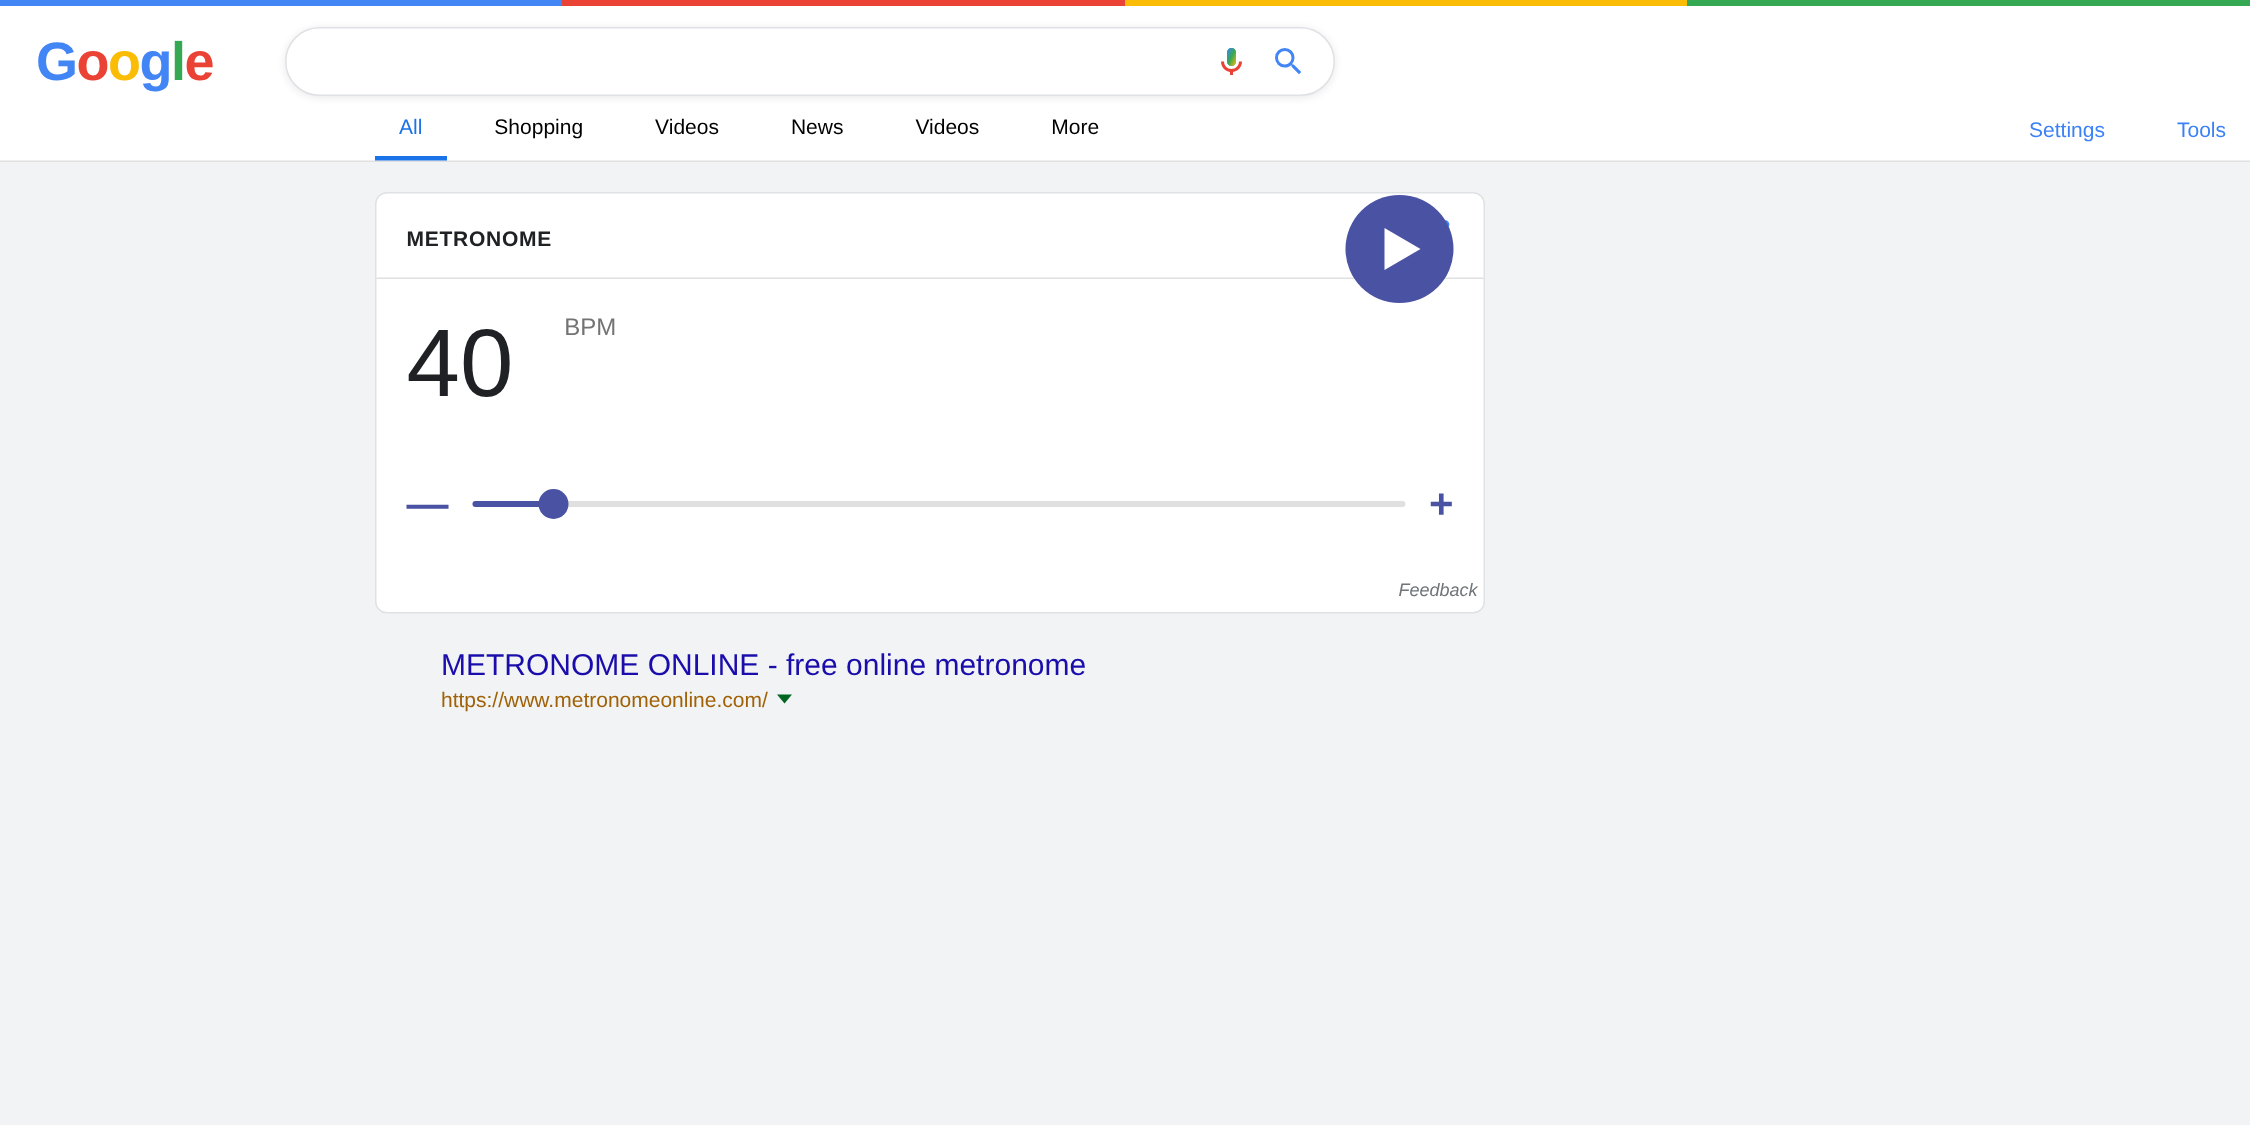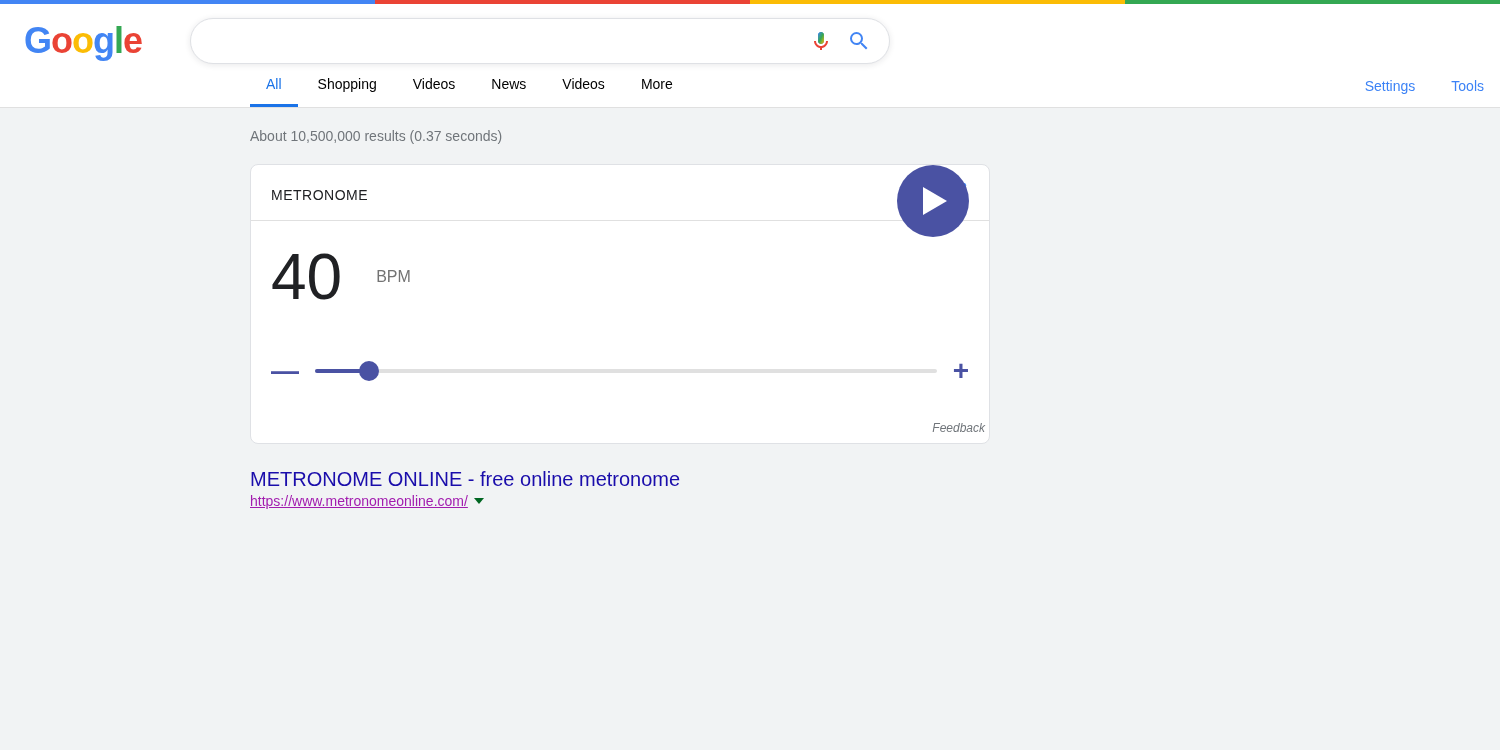--- a/index.html
+++ b/index.html
@@ -109,36 +109,36 @@
     }
     .widget-header {
       display: flex;
       align-items: center;
       justify-content: space-between;
       padding: 16px 20px 12px 20px;
       border-bottom: 1px solid #e0e0e0;
     }
     .widget-title {
       font-size: 14px;
-      font-weight: normal;
+      font-weight: bold;
       color: #202124;
       letter-spacing: 0.5px;
     }
     .share-icon {
       color: #4285f4;
       cursor: pointer;
       font-size: 20px;
     }
 
     .widget-body {
       padding: 24px 20px 32px 20px;
     }
     .bpm-display {
       display: flex;
-      align-items: center;
+      align-items: flex-start;
       gap: 6px;
       margin-bottom: 32px;
     }
     .bpm-number {
       font-size: 64px;
       font-weight: 300;
       color: #202124;
       line-height: 1;
     }
     .bpm-label {
@@ -220,37 +220,37 @@
       text-align: right;
       padding: 4px 4px 8px 20px;
       font-size: 12px;
       color: #70757a;
       font-style: italic;
     }
 
     .search-result {
       max-width: 740px;
       padding: 8px 0;
+      margin-left: 44px;
     }
     .result-title {
       font-size: 20px;
       color: #1a0dab;
       cursor: pointer;
       text-decoration: none;
     }
     .result-url-row {
       display: flex;
       align-items: center;
       gap: 6px;
       margin-top: 2px;
     }
     .result-url {
       font-size: 14px;
-      color: #a21caf;
-      text-decoration: underline;
+      color: #a16207;
     }
     .dropdown-arrow {
       width: 0;
       height: 0;
       border-left: 5px solid transparent;
       border-right: 5px solid transparent;
       border-top: 6px solid #006621;
       cursor: pointer;
     }
 
@@ -262,21 +262,21 @@
     .header-inner {
       display: flex;
       align-items: center;
       gap: 32px;
       padding: 14px 24px 0 24px;
       background: #fff;
     }
     .header-nav {
       display: flex;
       align-items: center;
-      gap: 4px;
+      gap: 16px;
       padding: 0 0 0 0;
       background: #fff;
       border-bottom: 1px solid #e0e0e0;
     }
   </style>
 </head>
 <body>
 
 <div class="top-bar"></div>
 
@@ -317,21 +317,20 @@
   <a class="nav-tab">Videos</a>
   <a class="nav-tab">News</a>
   <a class="nav-tab">Videos</a>
   <a class="nav-tab">More</a>
   <div class="nav-spacer"></div>
   <a class="nav-tab-right">Settings</a>
   <a class="nav-tab-right">Tools</a>
 </div>
 
 <div class="main-content">
-  <div class="results-info">About 10,500,000 results (0.37 seconds)</div>
 
   <div class="widget-card">
     <div class="widget-header">
       <span class="widget-title">METRONOME</span>
       <div class="share-icon">
         <svg width="22" height="22" viewBox="0 0 24 24">
           <path d="M18 16.08c-.76 0-1.44.3-1.96.77L8.91 12.7c.05-.23.09-.46.09-.7s-.04-.47-.09-.7l7.05-4.11c.54.5 1.25.81 2.04.81 1.66 0 3-1.34 3-3s-1.34-3-3-3-3 1.34-3 3c0 .24.04.47.09.7L8.04 9.81C7.5 9.31 6.79 9 6 9c-1.66 0-3 1.34-3 3s1.34 3 3 3c.79 0 1.5-.31 2.04-.81l7.12 4.16c-.05.21-.08.43-.08.65 0 1.61 1.31 2.92 2.92 2.92s2.92-1.31 2.92-2.92-1.31-2.92-2.92-2.92z" fill="#4285f4"></path>
         </svg>
       </div>
     </div>

